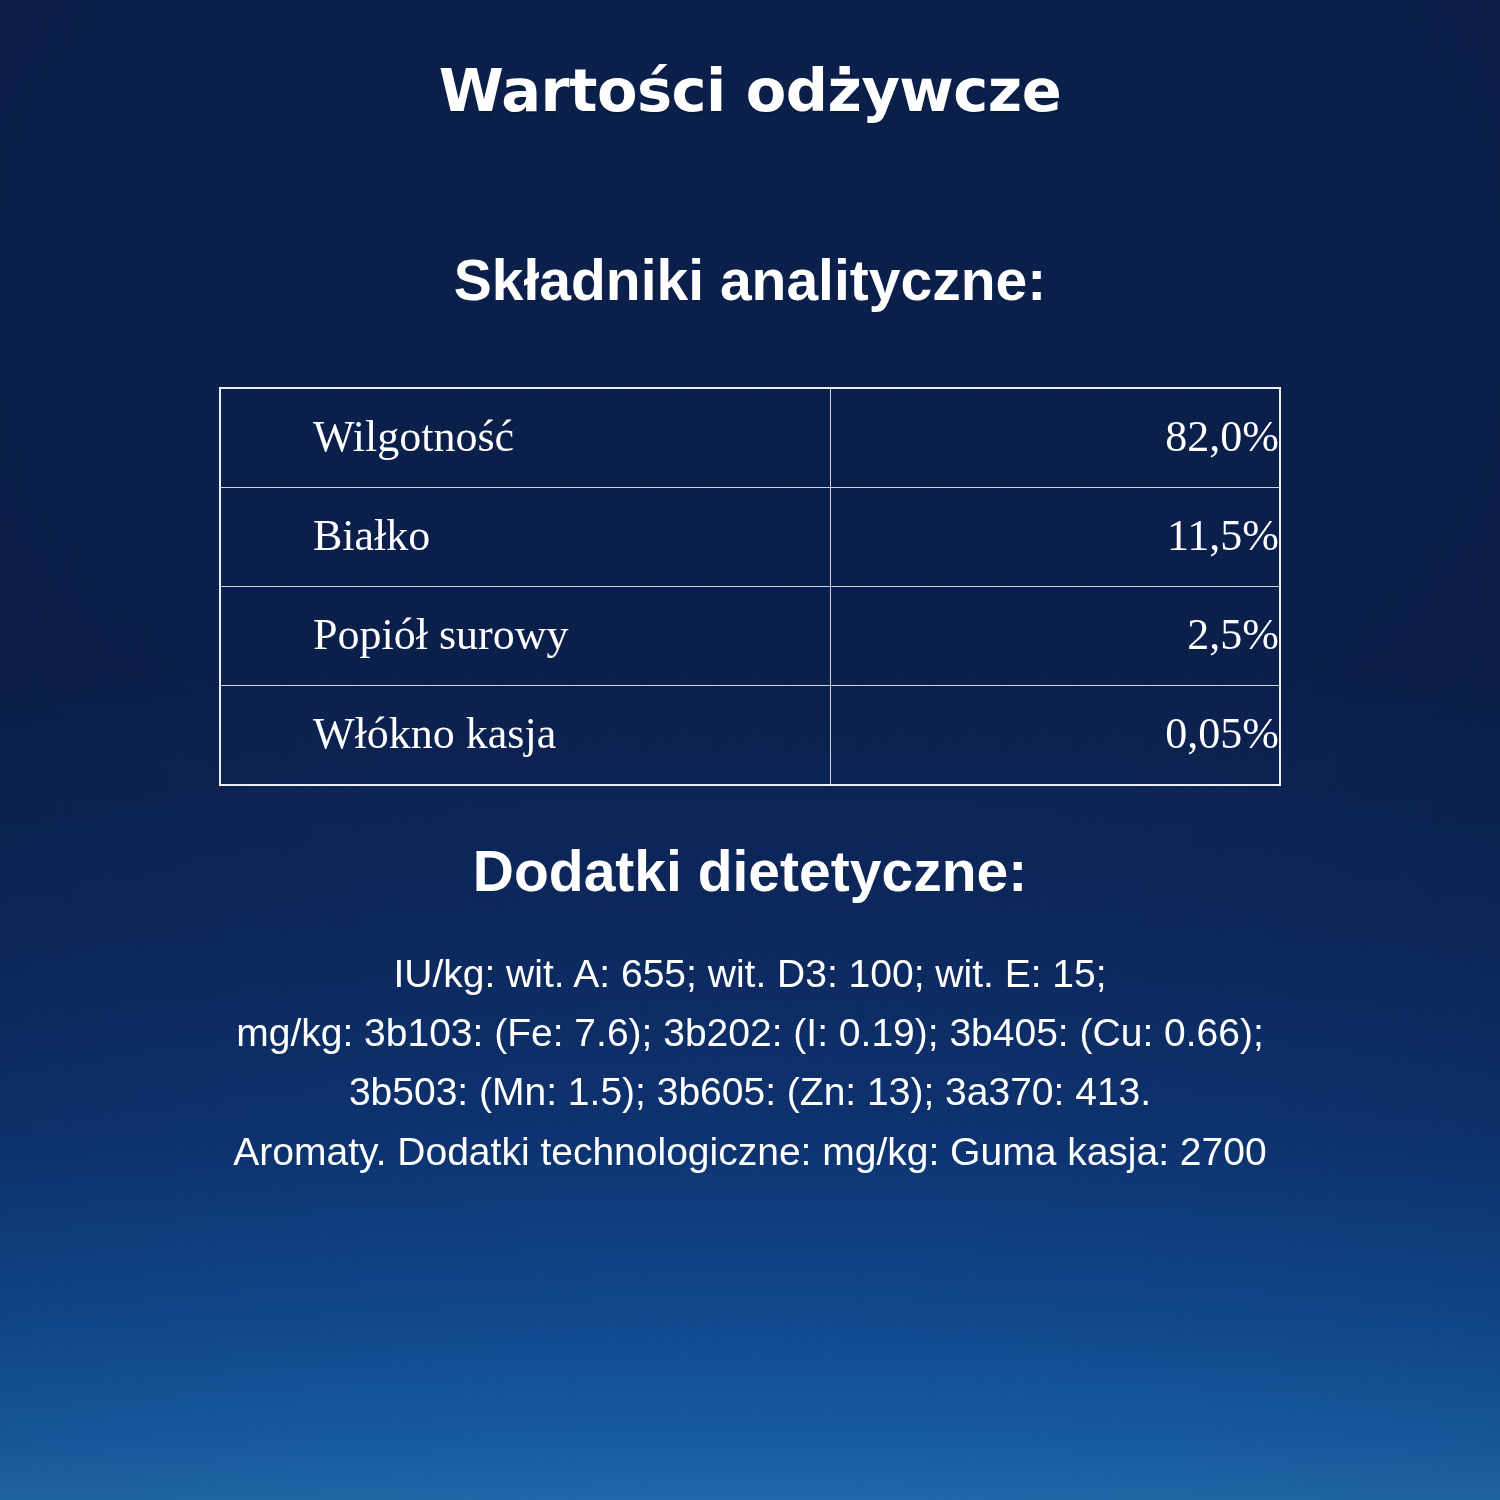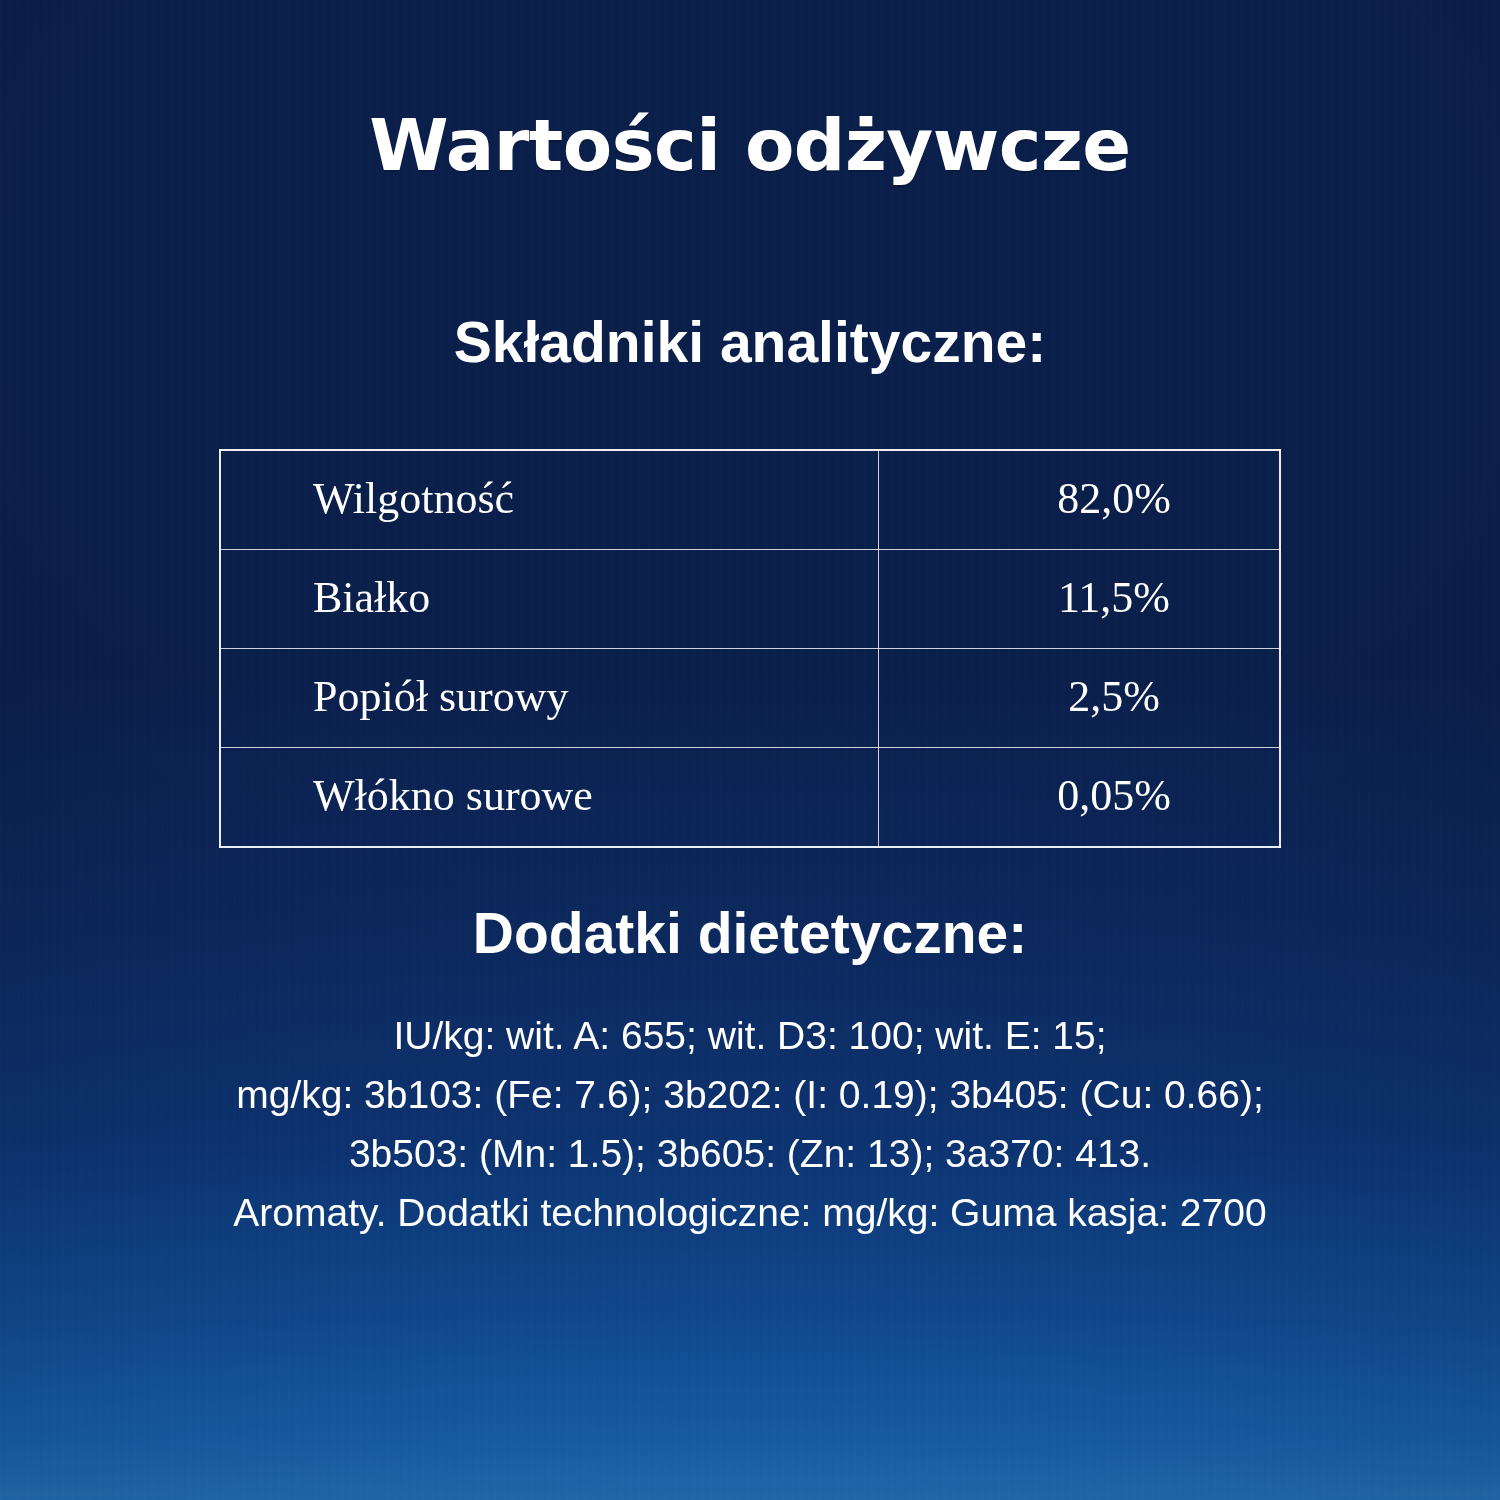--- a/index.html
+++ b/index.html
@@ -64,24 +64,24 @@
     width: 100%;
     height: 100%;
     box-sizing: border-box;
     padding: 0;
   }
 
   .poster-title {
     text-align: center;
     font-family: "DejaVu Sans", sans-serif;
     font-weight: bold;
-    font-size: 72px;
+    font-size: 59px;
     letter-spacing: -0.5px;
     margin: 0;
-    padding-top: 108px;
+    padding-top: 60px;
     line-height: 1.05;
     text-shadow: 0 2px 0 rgba(0,0,0,0.18);
   }
 
   .section-heading {
     text-align: center;
     font-family: "Liberation Sans", sans-serif;
     font-weight: bold;
     font-size: 57px;
     margin: 0;
@@ -105,22 +105,22 @@
     vertical-align: middle;
     font-family: Liberation Serif, serif;
   }
   .nutrition-table td.label {
     padding-left: 92px;
     text-align: left;
     position: relative;
   }
   .nutrition-table td.value {
     width: 330px;
-    padding-left: 70px;
-    text-align: center;
+    padding-left: 118px;
+    text-align: right;
   }
 
   .drop-icon {
     position: absolute;
     left: 53px;
     top: 50%;
     transform: translateY(-50%);
     width: 26px;
     height: 32px;
     display: inline-block;
@@ -159,21 +159,21 @@
         </tr>
         <tr>
           <td class="label">Białko</td>
           <td class="value">11,5%</td>
         </tr>
         <tr>
           <td class="label">Popiół surowy</td>
           <td class="value">2,5%</td>
         </tr>
         <tr>
-          <td class="label">Włókno surowe</td>
+          <td class="label">Włókno kasja</td>
           <td class="value">0,05%</td>
         </tr>
       </tbody>
     </table>
 
     <h2 class="section-heading" id="additives-heading">Dodatki dietetyczne:</h2>
 
     <p class="additives-text">IU/kg: wit. A: 655; wit. D3: 100; wit. E: 15;
 mg/kg: 3b103: (Fe: 7.6); 3b202: (I: 0.19); 3b405: (Cu: 0.66);
 3b503: (Mn: 1.5); 3b605: (Zn: 13); 3a370: 413.

